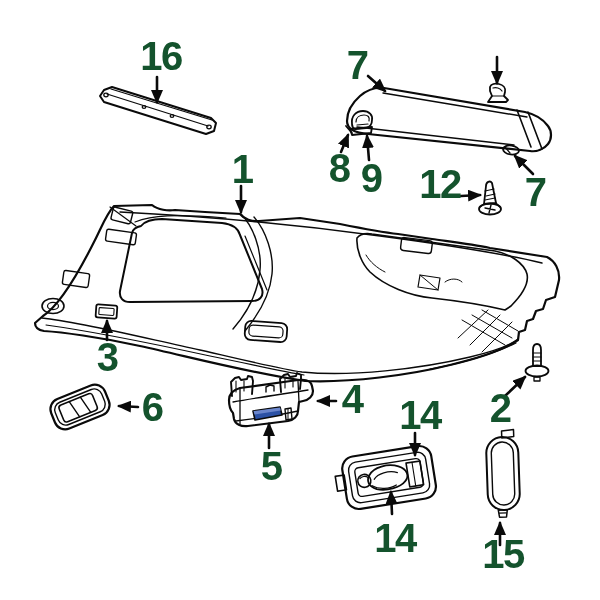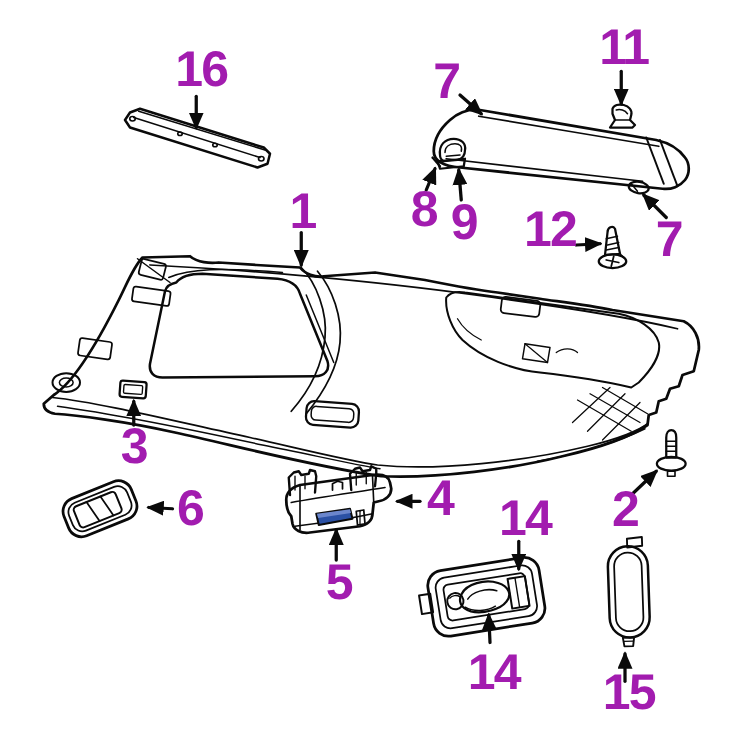--- a/index.html
+++ b/index.html
@@ -4,21 +4,21 @@
 <style>
   html,body{margin:0;padding:0;background:#fff;}
   #stage{
     position:relative;width:600px;height:600px;background:#fff;overflow:hidden;
     font-family:"Liberation Sans",sans-serif;
   }
   #art{position:absolute;left:0;top:0;width:600px;height:600px;}
   .callout{
     position:absolute;transform:translate(-50%,-50%);
     font:700 40px/1 "Liberation Sans",sans-serif;
-    color:#a21caf;letter-spacing:-1.5px;white-space:nowrap;user-select:none;
+    color:#14532d;letter-spacing:-1.5px;white-space:nowrap;user-select:none;
   }
   .c1{left:242px;top:169px}  .c2{left:500px;top:408px}
   .c3{left:107px;top:357px}  .c4{left:352px;top:399px}
   .c5{left:271px;top:466px}  .c6{left:152px;top:407px}
   .c7{left:357px;top:65px}   .c8{left:339px;top:168px}
   .c9{left:371px;top:178px}  .c10{left:535px;top:192px}
   .c11{left:499px;top:38px}  .c12{left:440px;top:184px}
   .c13{left:420px;top:415px} .c14{left:395px;top:538px}
   .c15{left:503px;top:554px} .c16{left:161px;top:56px}
 </style>
@@ -227,19 +227,18 @@
   <div class="callout c1">1</div>
   <div class="callout c2">2</div>
   <div class="callout c3">3</div>
   <div class="callout c4">4</div>
   <div class="callout c5">5</div>
   <div class="callout c6">6</div>
   <div class="callout c7">7</div>
   <div class="callout c8">8</div>
   <div class="callout c9">9</div>
   <div class="callout c10">7</div>
-  <div class="callout c11">11</div>
   <div class="callout c12">12</div>
   <div class="callout c13">14</div>
   <div class="callout c14">14</div>
   <div class="callout c15">15</div>
   <div class="callout c16">16</div>
 </div>
 
 </body></html>

